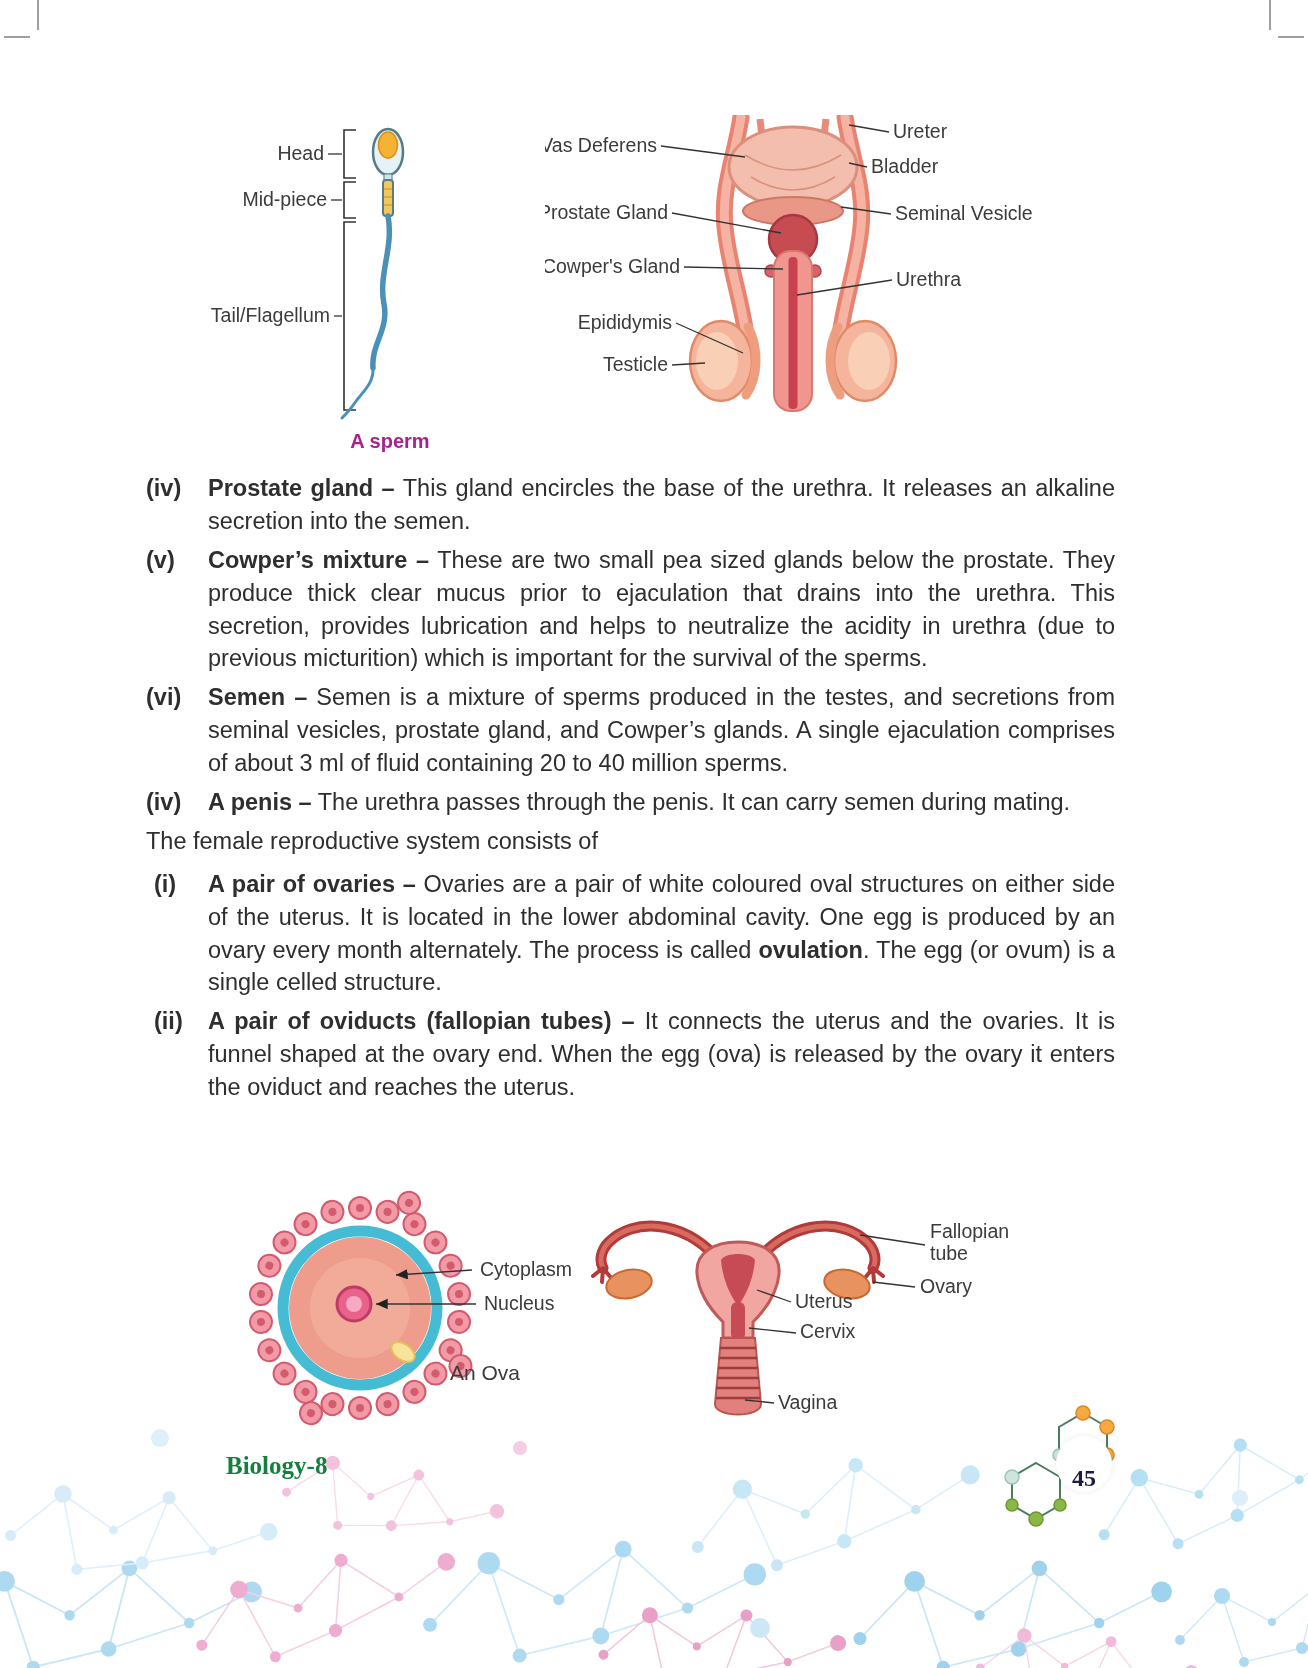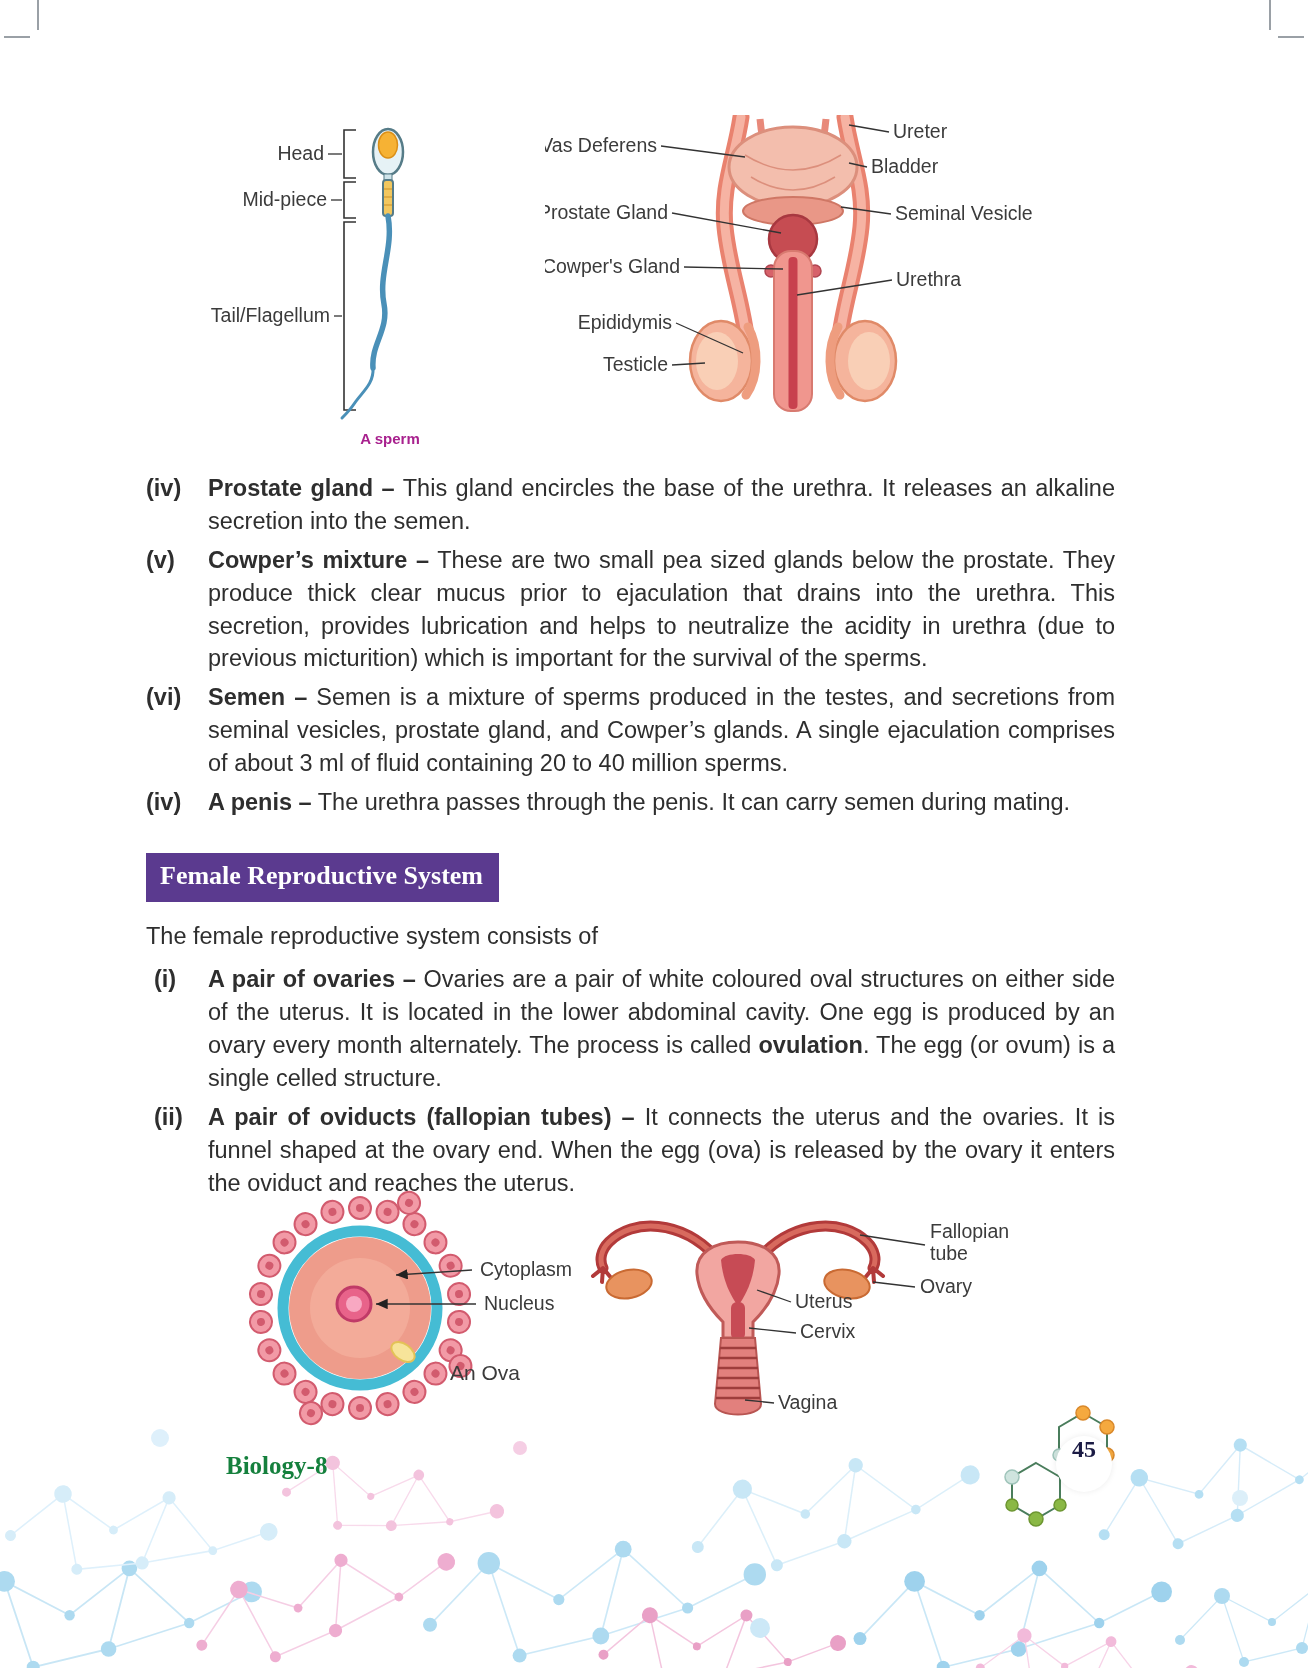--- a/index.html
+++ b/index.html
@@ -9,21 +9,21 @@
 
   
   .crop { position:absolute; background:#9aa0a6; }
   .crop-tl-v { left:37px; top:0; width:2px; height:30px; }
   .crop-tl-h { left:4px; top:36px; width:26px; height:2px; }
   .crop-tr-v { left:1269px; top:0; width:2px; height:30px; }
   .crop-tr-h { left:1278px; top:36px; width:26px; height:2px; }
 
   
   .fig { position:absolute; z-index:1; }
-  .fig-caption { position:absolute; z-index:1; color:#a8218e; font-weight:700; font-size:15px; text-align:center; }
+  .fig-caption { position:absolute; z-index:1; color:#a8218e; font-weight:700; font-size:20px; text-align:center; }
   svg text.lbl { font-family:"Liberation Sans", sans-serif; font-size:19.5px; fill:#3b3b3b; }
   svg text.end { text-anchor:end; }
   svg .ldr { stroke:#333; stroke-width:1.3; }
   svg .brk { stroke:#333; stroke-width:1.6; fill:none; }
   .tube-outer { stroke:#e9826f; stroke-width:17; fill:none; stroke-linecap:round; }
   .tube-inner { stroke:#f6b3a3; stroke-width:9; fill:none; stroke-linecap:round; }
 
   
   .content { position:absolute; z-index:1; left:146px; top:472px; width:969px; font-size:23.5px; line-height:1.40; }
   .li { display:flex; margin-bottom:6px; }
@@ -32,21 +32,21 @@
   .li p { flex:1; text-align:justify; }
   .section-header { display:inline-block; background:#5b3a8f; color:#ffffff;
     font-family:"Liberation Serif", serif; font-weight:700; font-size:26px;
     padding:5px 16px 8px 14px; margin:28px 0 18px; }
   .intro { margin-bottom:10px; }
 
   
   .footer-book { position:absolute; z-index:3; left:226px; top:1452px;
     font-family:"Liberation Serif", serif; font-weight:700; font-size:25px; color:#15803d; }
   .page-badge { position:absolute; z-index:3; left:1056px; top:1436px; width:56px; height:56px;
-    background:#ffffff; border-radius:50%; display:flex; align-items:flex-start; justify-content:center;
+    background:#ffffff; border-radius:50%; display:flex; align-items:flex-end; justify-content:center;
     font-family:"Liberation Serif", serif; font-weight:700; font-size:24px; color:#1b1b44;
     box-shadow:0 0 6px rgba(0,0,0,0.08); }
   .deco { position:absolute; z-index:0; }
 </style>
 </head>
 <body>
 
 <div class="page">
 
   <div class="crop crop-tl-v"></div>
@@ -180,23 +180,20 @@
     </div>
     <div class="li">
       <span class="num">(vi)</span>
       <p><b>Semen –</b> <span>Semen is a mixture of sperms produced in the testes, and secretions from seminal vesicles, prostate gland, and Cowper’s glands. A single ejaculation comprises of about 3 ml of fluid containing 20 to 40 million sperms.</span></p>
     </div>
     <div class="li">
       <span class="num">(iv)</span>
       <p><b>A penis –</b> <span>The urethra passes through the penis. It can carry semen during mating.</span></p>
     </div>
 
-    <div>
-      <span class="section-header">Female Reproductive System</span>
-    </div>
 
     <p class="intro">The female reproductive system consists of</p>
 
     <div class="li f">
       <span class="num">(i)</span>
       <p><b>A pair of ovaries –</b> <span>Ovaries are a pair of white coloured oval structures on either side of the uterus. It is located in the lower abdominal cavity. One egg is produced by an ovary every month alternately. The process is called </span><b>ovulation</b><span>. The egg (or ovum) is a single celled structure.</span></p>
     </div>
     <div class="li f">
       <span class="num">(ii)</span>
       <p><b>A pair of oviducts (fallopian tubes) –</b> <span>It connects the uterus and the ovaries. It is funnel shaped at the ovary end. When the egg (ova) is released by the ovary it enters the oviduct and reaches the uterus.</span></p>

